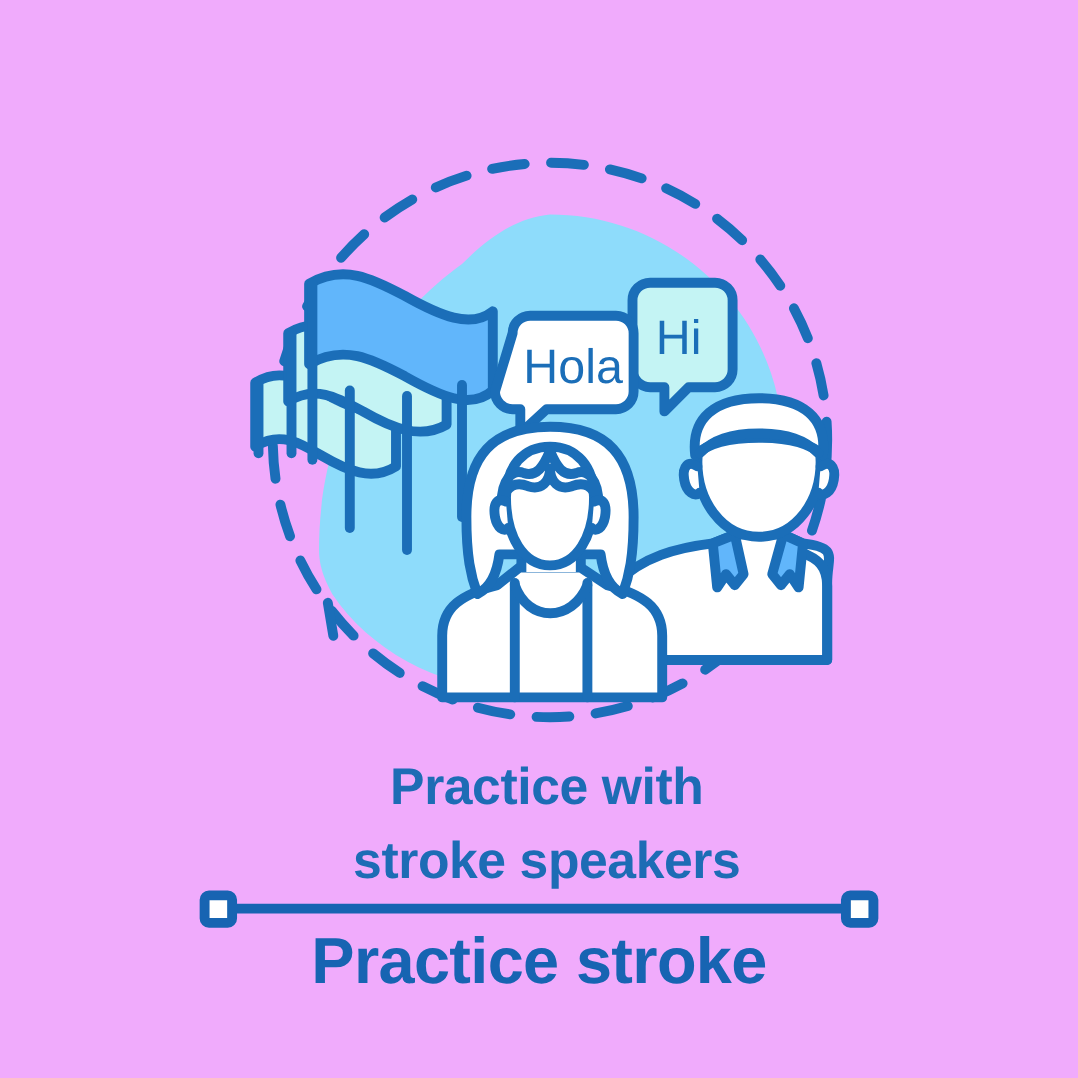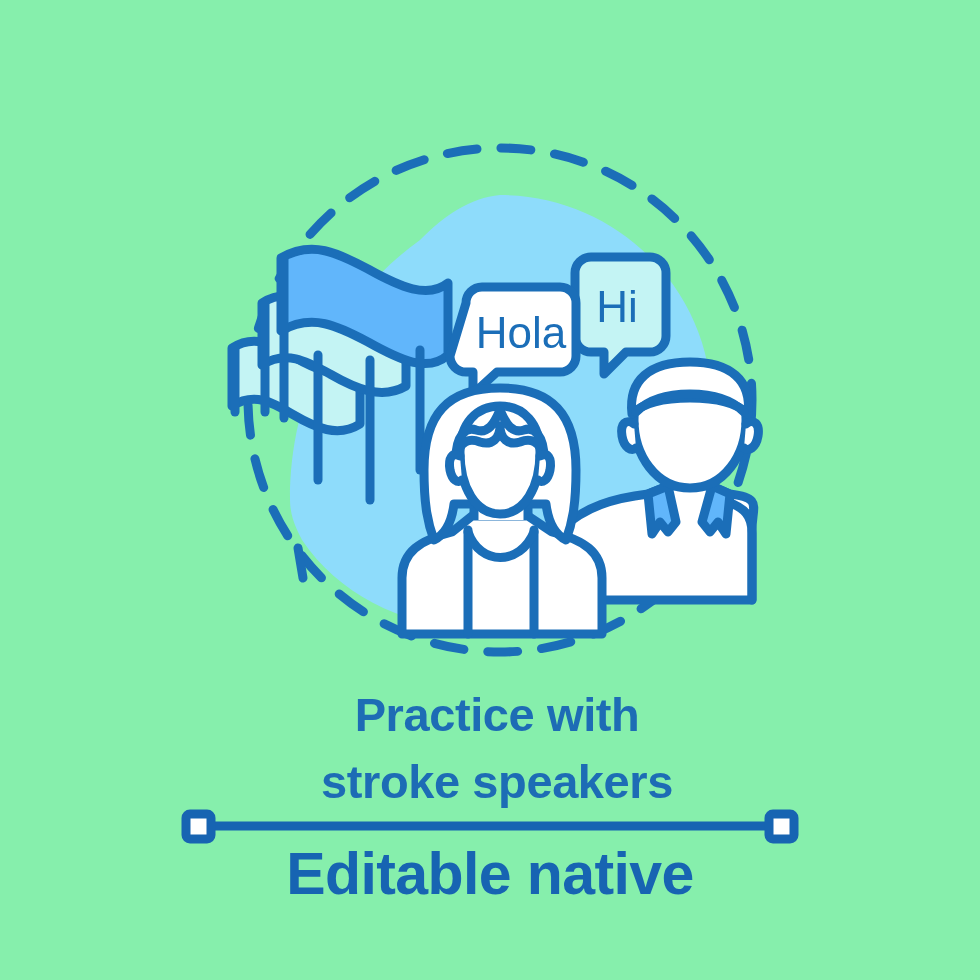--- a/index.html
+++ b/index.html
@@ -8,21 +8,21 @@
     padding: 0;
     background: #ffffff;
   }
   body {
     font-family: "Liberation Sans", sans-serif;
   }
   #stage {
     position: relative;
     width: 980px;
     height: 980px;
-    background: #86efac;
+    background: #f0abfc;
     overflow: hidden;
   }
   #artwork {
     position: absolute;
     left: 0;
     top: 0;
     width: 980px;
     height: 980px;
     display: block;
   }
@@ -266,17 +266,17 @@
 
     <div class="stroke-bar-block">
       <svg class="stroke-bar-svg" width="620" height="40" viewBox="0 0 620 40" xmlns="http://www.w3.org/2000/svg">
         <line x1="20" y1="20" x2="600" y2="20" stroke="#1764b2" stroke-width="9"></line>
         <rect x="6" y="8" width="25" height="25" rx="4" fill="#ffffff" stroke="#1764b2" stroke-width="9"></rect>
         <rect x="589" y="8" width="25" height="25" rx="4" fill="#ffffff" stroke="#1764b2" stroke-width="9"></rect>
       </svg>
     </div>
 
     <div class="editable-block">
-      <div class="editable-text">Editable native</div>
+      <div class="editable-text">Practice stroke</div>
     </div>
 
   </div>
 </div>
 
 </body></html>

